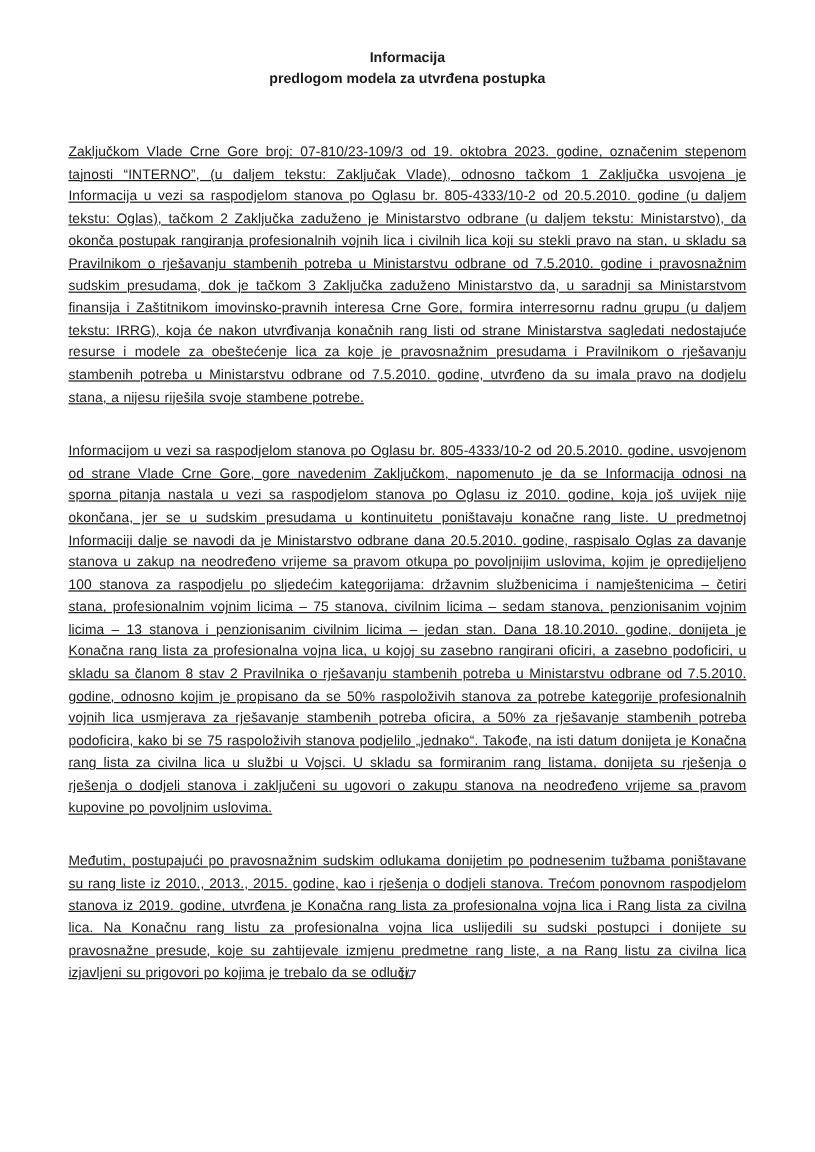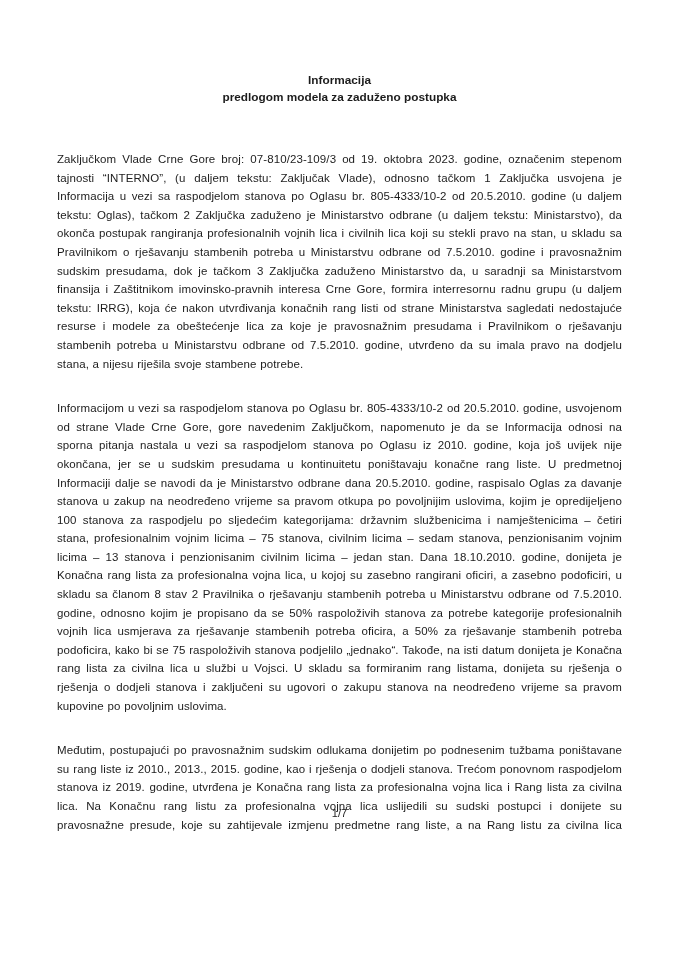--- a/index.html
+++ b/index.html
@@ -7,21 +7,21 @@
     margin: 0;
     padding: 0;
     background: #ffffff;
   }
   .page {
     width: 679px;
     height: 835px;
     margin: 0 auto;
     background: #ffffff;
     position: relative;
-    padding: 72px 57px 0 57px;
+    padding: 40px 57px 0 57px;
     font-family: "Liberation Sans", "DejaVu Sans", sans-serif;
     color: #1c1c1c;
   }
   .doc-title {
     text-align: center;
     font-weight: bold;
     font-size: 11.8px;
     line-height: 17px;
     margin: 0 auto;
     max-width: 520px;
@@ -29,39 +29,40 @@
   .doc-body {
     margin-top: 44px;
   }
   .para {
     text-align: justify;
     font-size: 11.5px;
     line-height: 18.6px;
     margin: 0 0 26px 0;
     letter-spacing: 0.1px;
     word-spacing: 0.4px;
+    text-decoration: underline;
   }
   .page-number {
     position: absolute;
     bottom: 16px;
     left: 0;
     width: 100%;
     text-align: center;
     font-size: 11px;
     color: #1c1c1c;
   }
 </style>
 </head>
 <body>
 
 <div class="page">
 
   <div class="doc-title">
     <div>Informacija</div>
-    <div>predlogom modela za zaduženo postupka</div>
+    <div>predlogom modela za utvrđena postupka</div>
   </div>
 
   <div class="doc-body">
     <p class="para">Zaključkom Vlade Crne Gore broj: 07-810/23-109/3 od 19. oktobra 2023. godine, označenim stepenom tajnosti “INTERNO”, (u daljem tekstu: Zaključak Vlade), odnosno tačkom 1 Zaključka usvojena je Informacija u vezi sa raspodjelom stanova po Oglasu br. 805-4333/10-2 od 20.5.2010. godine (u daljem tekstu: Oglas), tačkom 2 Zaključka zaduženo je Ministarstvo odbrane (u daljem tekstu: Ministarstvo), da okonča postupak rangiranja profesionalnih vojnih lica i civilnih lica koji su stekli pravo na stan, u skladu sa Pravilnikom o rješavanju stambenih potreba u Ministarstvu odbrane od 7.5.2010. godine i pravosnažnim sudskim presudama, dok je tačkom 3 Zaključka zaduženo Ministarstvo da, u saradnji sa Ministarstvom finansija i Zaštitnikom imovinsko-pravnih interesa Crne Gore, formira interresornu radnu grupu (u daljem tekstu: IRRG), koja će nakon utvrđivanja konačnih rang listi od strane Ministarstva sagledati nedostajuće resurse i modele za obeštećenje lica za koje je pravosnažnim presudama i Pravilnikom o rješavanju stambenih potreba u Ministarstvu odbrane od 7.5.2010. godine, utvrđeno da su imala pravo na dodjelu stana, a nijesu riješila svoje stambene potrebe.</p>
     <p class="para">Informacijom u vezi sa raspodjelom stanova po Oglasu br. 805-4333/10-2 od 20.5.2010. godine, usvojenom od strane Vlade Crne Gore, gore navedenim Zaključkom, napomenuto je da se Informacija odnosi na sporna pitanja nastala u vezi sa raspodjelom stanova po Oglasu iz 2010. godine, koja još uvijek nije okončana, jer se u sudskim presudama u kontinuitetu poništavaju konačne rang liste. U predmetnoj Informaciji dalje se navodi da je Ministarstvo odbrane dana 20.5.2010. godine, raspisalo Oglas za davanje stanova u zakup na neodređeno vrijeme sa pravom otkupa po povoljnijim uslovima, kojim je opredijeljeno 100 stanova za raspodjelu po sljedećim kategorijama: državnim službenicima i namještenicima – četiri stana, profesionalnim vojnim licima – 75 stanova, civilnim licima – sedam stanova, penzionisanim vojnim licima – 13 stanova i penzionisanim civilnim licima – jedan stan. Dana 18.10.2010. godine, donijeta je Konačna rang lista za profesionalna vojna lica, u kojoj su zasebno rangirani oficiri, a zasebno podoficiri, u skladu sa članom 8 stav 2 Pravilnika o rješavanju stambenih potreba u Ministarstvu odbrane od 7.5.2010. godine, odnosno kojim je propisano da se 50% raspoloživih stanova za potrebe kategorije profesionalnih vojnih lica usmjerava za rješavanje stambenih potreba oficira, a 50% za rješavanje stambenih potreba podoficira, kako bi se 75 raspoloživih stanova podjelilo „jednako“. Takođe, na isti datum donijeta je Konačna rang lista za civilna lica u službi u Vojsci. U skladu sa formiranim rang listama, donijeta su rješenja o rješenja o dodjeli stanova i zaključeni su ugovori o zakupu stanova na neodređeno vrijeme sa pravom kupovine po povoljnim uslovima.</p>
     <p class="para">Međutim, postupajući po pravosnažnim sudskim odlukama donijetim po podnesenim tužbama poništavane su rang liste iz 2010., 2013., 2015. godine, kao i rješenja o dodjeli stanova. Trećom ponovnom raspodjelom stanova iz 2019. godine, utvrđena je Konačna rang lista za profesionalna vojna lica i Rang lista za civilna lica. Na Konačnu rang listu za profesionalna vojna lica uslijedili su sudski postupci i donijete su pravosnažne presude, koje su zahtijevale izmjenu predmetne rang liste, a na Rang listu za civilna lica izjavljeni su prigovori po kojima je trebalo da se odluči.</p>
   </div>
 
   <div class="page-number">1/7</div>
 

